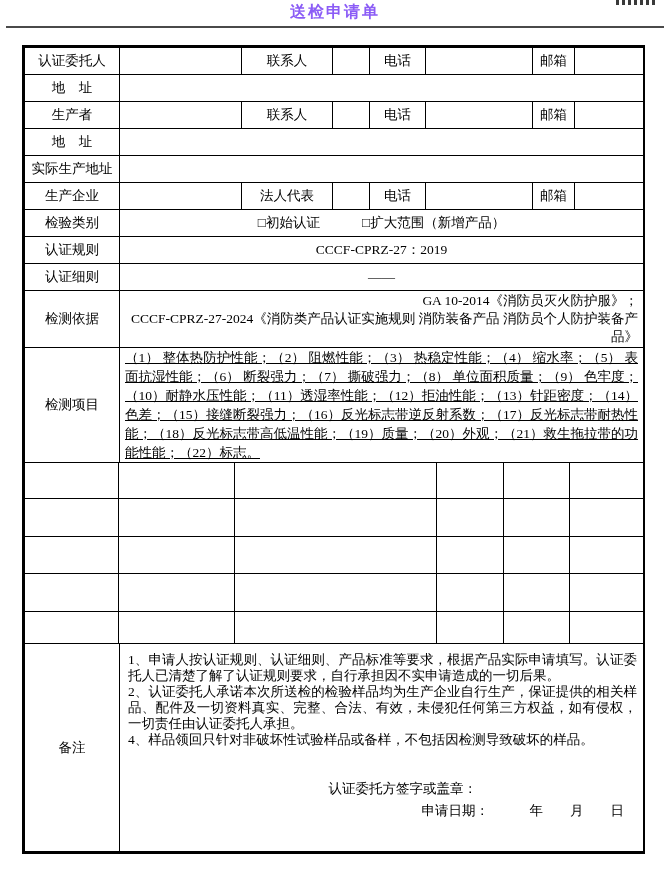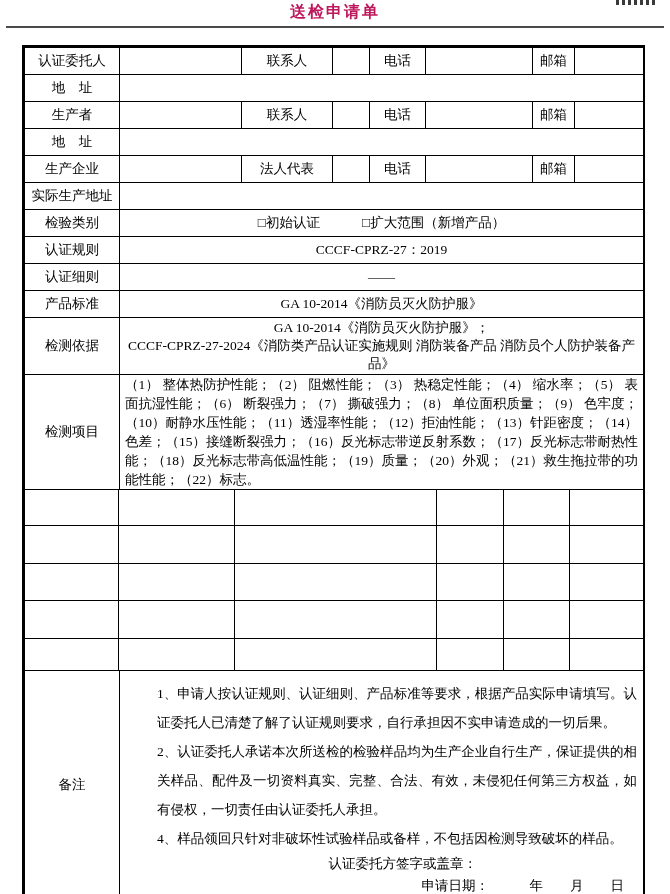--- a/index.html
+++ b/index.html
@@ -5,49 +5,49 @@
   html,body { margin:0; padding:0; }
   body {
     width:670px; height:894px; background:#ffffff; position:relative;
     font-family:"Liberation Serif","DejaVu Serif",serif; color:#000;
   }
   .corner-artifact {
     position:absolute; top:0; right:12px; width:42px; height:5px;
     background:repeating-linear-gradient(90deg,#3a3a3a 0 3px,transparent 3px 6px);
   }
   .page-title {
-    text-align:center; font-size:16px; font-weight:bold; color:#be185d;
+    text-align:center; font-size:16px; font-weight:bold; color:#8b5cf6;
     padding-top:2px; letter-spacing:2px;
   }
   .title-rule { border:none; border-top:2px solid #4a4a4a; margin:3px 6px 0 6px; }
 
   .table-frame {
     position:absolute; left:22px; top:45px; width:619px;
     border:2px solid #000; background:#fff;
   }
   table { width:100%; border-collapse:collapse; table-layout:fixed; }
   .table-frame table:not(:first-child) { margin-top:-1px; }
   td, th { border:1px solid #000; font-size:13.5px; font-weight:normal; overflow:hidden; padding:0; }
   .lbl { text-align:center; }
   .ctr { text-align:center;margin-top:40px; }
   .rA { height:27px; }
   .r-basis { height:41px; }
   .r-items { height:98px; }
-  .txt { padding:1px 5px; line-height:18px; text-align:center; }
-  .justify { text-align:justify; line-height:19px; padding:0 5px; }
+  .txt { padding:1px 5px; line-height:18px; text-align:right; }
+  .justify { text-align:justify; line-height:19px; padding:0 5px;text-decoration:underline; }
   .opt-gap { display:inline-block; width:42px; }
 
   .ph  { height:29px; }
   .p1 { height:36px; } .p2 { height:38px; } .p3 { height:37px; }
   .p4 { height:38px; } .p5 { height:32px; }
 
   .remarks-row { height:208px; }
   .remarks-cell { vertical-align:top; padding:8px 6px 2px 8px; }
-  .remark-line { line-height:29px; text-align:justify;margin-left:29px; }
-  .sig-line1 { text-align:right; padding-right:160px; line-height:21px; }
+  .remark-line { line-height:16px; text-align:justify; }
+  .sig-line1 { text-align:right; padding-right:160px; margin-top:30px; line-height:21px; }
   .sig-line2 { text-align:right; padding-right:13px; margin-top:1px; line-height:21px; white-space:pre; }
 </style>
 </head>
 <body>
 
 <div class="corner-artifact"></div>
 <div class="page-title">送检申请单</div>
 <hr class="title-rule">
 
 <div class="table-frame">
@@ -86,50 +86,46 @@
       <td class="lbl">电话</td>
       <td></td>
       <td class="lbl">邮箱</td>
       <td></td>
     </tr>
     <tr class="rA">
       <td class="lbl">地　址</td>
       <td colspan="7"></td>
     </tr>
     <tr class="rA">
-      <td class="lbl">生产企业</td>
-      <td></td>
-      <td class="lbl">法人代表</td>
-      <td></td>
-      <td class="lbl">电话</td>
-      <td></td>
-      <td class="lbl">邮箱</td>
-      <td></td>
-    </tr>
-    <tr class="rA">
       <td class="lbl">实际生产地址</td>
       <td colspan="7"></td>
+    </tr>
+    <tr class="rA">
+      <td class="lbl">生产企业</td>
+      <td></td>
+      <td class="lbl">法人代表</td>
+      <td></td>
+      <td class="lbl">电话</td>
+      <td></td>
+      <td class="lbl">邮箱</td>
+      <td></td>
     </tr>
     <tr class="rA">
       <td class="lbl">检验类别</td>
       <td colspan="7" class="ctr">
         <span>□初始认证</span><span class="opt-gap"></span><span>□扩大范围（新增产品）</span>
       </td>
     </tr>
     <tr class="rA">
       <td class="lbl">认证规则</td>
       <td colspan="7" class="ctr">CCCF-CPRZ-27：2019</td>
     </tr>
     <tr class="rA">
       <td class="lbl">认证细则</td>
       <td colspan="7" class="ctr">——</td>
-    </tr>
-    <tr class="rA">
-      <td class="lbl">产品标准</td>
-      <td colspan="7" class="ctr">GA 10-2014《消防员灭火防护服》</td>
     </tr>
     <tr class="r-basis">
       <td class="lbl">检测依据</td>
       <td colspan="7" class="txt">
         <div>GA 10-2014《消防员灭火防护服》；</div>
         <div>CCCF-CPRZ-27-2024《消防类产品认证实施规则 消防装备产品 消防员个人防护装备产品》</div>
       </td>
     </tr>
     <tr class="r-items">
       <td class="lbl">检测项目</td>

